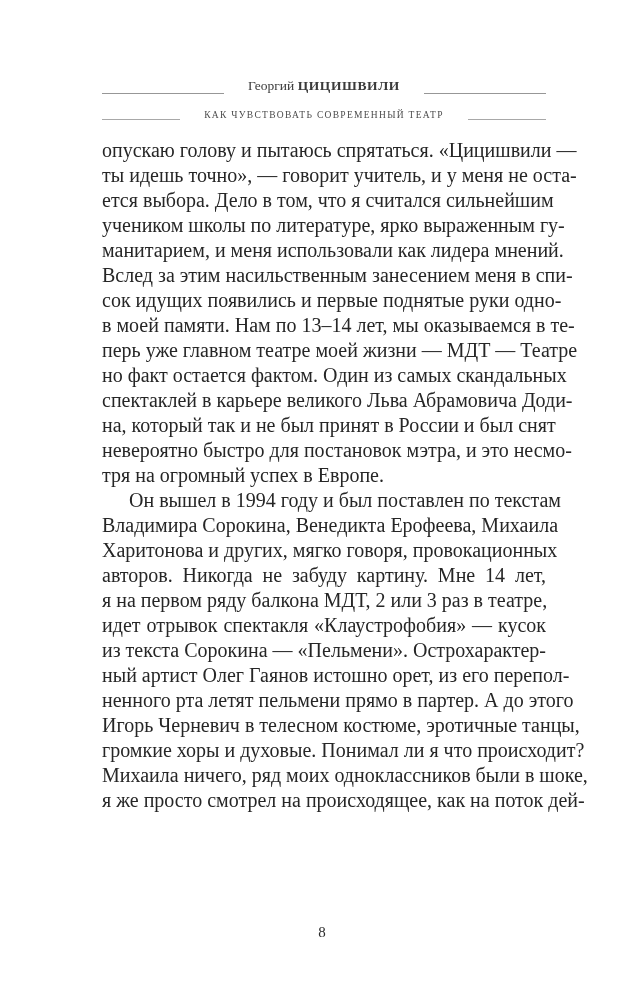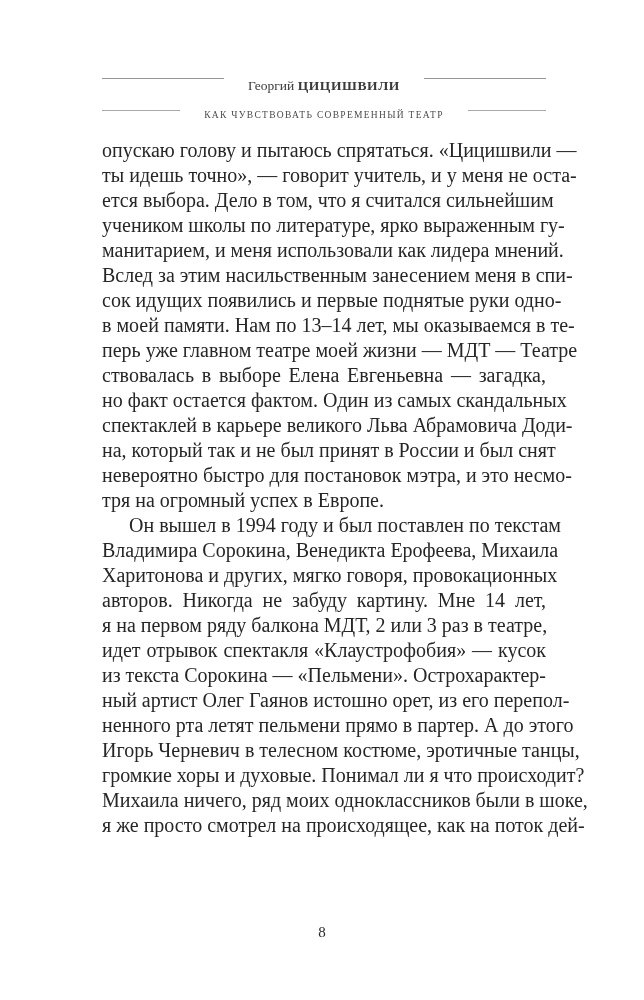--- a/index.html
+++ b/index.html
@@ -16,21 +16,21 @@
 
   
   .running-head {
     position: absolute;
     top: 78px;
     left: 102px;
     width: 444px;
   }
   .rh-row {
     display: flex;
-    align-items: flex-start;
+    align-items: flex-end;
     gap: 24px;
     justify-content: center;
   }
   .rule {
     flex: 1 1 auto;
     height: 0;
     border-top: 1px solid #979797;
   }
   .author-row {
     font-size: 13.5px;
@@ -103,21 +103,20 @@
       <div class="paragraph">
         <div class="line">опускаю голову и пытаюсь спрятаться. «Цицишвили —</div>
         <div class="line">ты идешь точно», — говорит учитель, и у меня не оста-</div>
         <div class="line">ется выбора. Дело в том, что я считался сильнейшим</div>
         <div class="line">учеником школы по литературе, ярко выраженным гу-</div>
         <div class="line">манитарием, и меня использовали как лидера мнений.</div>
         <div class="line">Вслед за этим насильственным занесением меня в спи-</div>
         <div class="line">сок идущих появились и первые поднятые руки одно-</div>
         <div class="line">в моей памяти. Нам по 13–14 лет, мы оказываемся в те-</div>
         <div class="line">перь уже главном театре моей жизни — МДТ — Театре</div>
-        <div class="line">ствовалась в выборе Елена Евгеньевна — загадка,</div>
         <div class="line">но факт остается фактом. Один из самых скандальных</div>
         <div class="line">спектаклей в карьере великого Льва Абрамовича Доди-</div>
         <div class="line">на, который так и не был принят в России и был снят</div>
         <div class="line">невероятно быстро для постановок мэтра, и это несмо-</div>
         <div class="line flush">тря на огромный успех в Европе.</div>
       </div>
       <div class="paragraph">
         <div class="line indent">Он вышел в 1994 году и был поставлен по текстам</div>
         <div class="line">Владимира Сорокина, Венедикта Ерофеева, Михаила</div>
         <div class="line">Харитонова и других, мягко говоря, провокационных</div>

